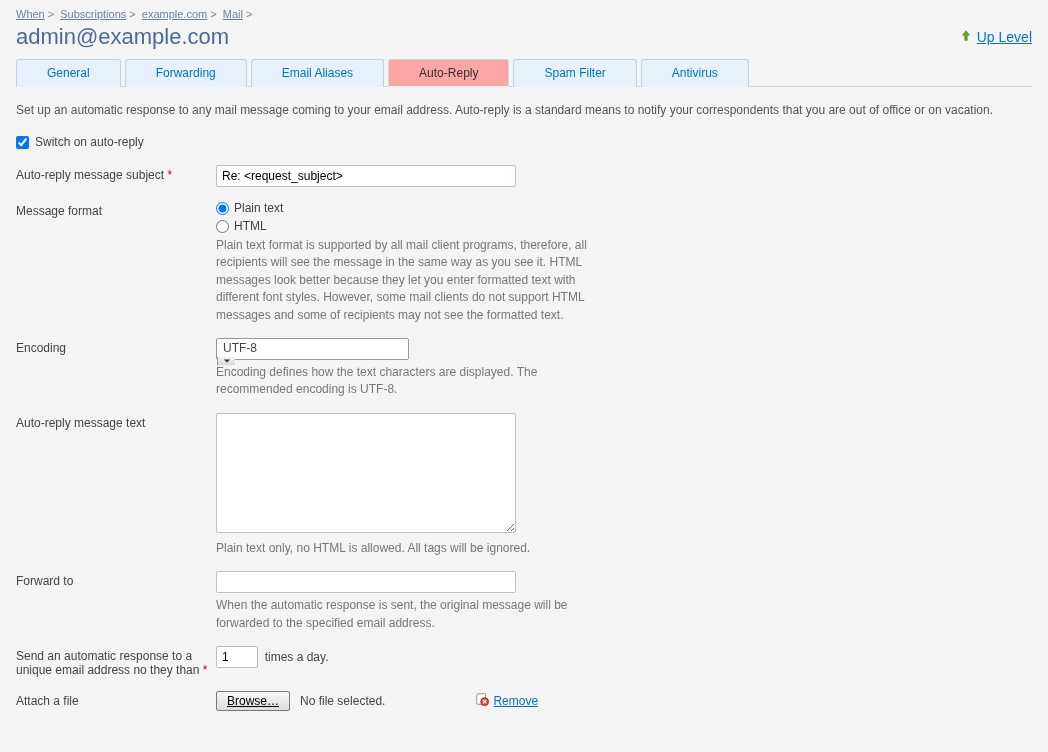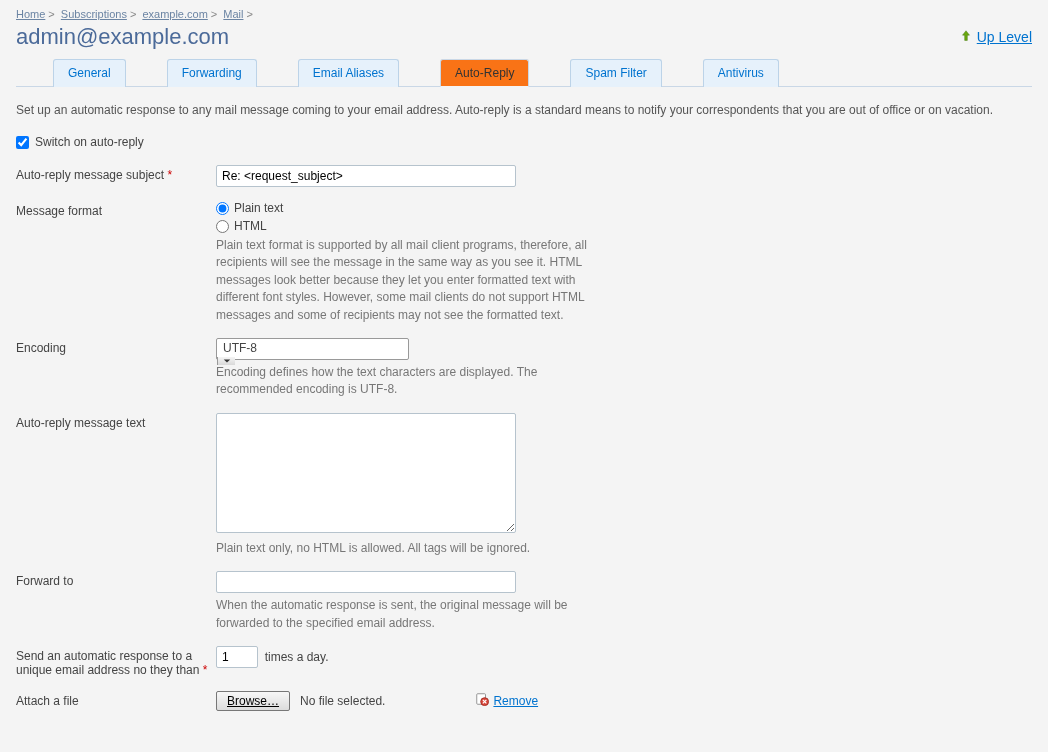--- a/index.html
+++ b/index.html
@@ -16,33 +16,32 @@
 .breadcrumb a { color: #6b84a3; }
 .breadcrumb .sep { margin: 0 3px; color: #888; }
 
 .header-row { display: flex; justify-content: space-between; align-items: center; margin-bottom: 8px; }
 .page-title { font-size: 22px; font-weight: normal; color: #4b6a99; }
 .up-level { display: inline-flex; align-items: center; gap: 4px; font-size: 14px; }
 .up-level svg { width: 14px; height: 14px; }
 
 .tabs { display: flex; gap: 4px; border-bottom: 1px solid #c9d7e6; margin-bottom: 14px; }
 .tab {
-  padding: 6px 14px;
+  padding: 6px 30px;
   border: 1px solid #bcd3e8;
   border-bottom: none;
   background: #e6f1fb;
   color: #0073cf;
   border-radius: 3px 3px 0 0;
   cursor: pointer;
   position: relative;
   top: 1px;
-  margin-left: 37px;
 }
 .tab.active {
-  background: #f97316;
+  background: #fca5a5;
   border-color: #c9d7e6;
   color: #333;
   border-bottom: 1px solid #f4f4f4;
 }
 
 .intro { color: #555; margin-bottom: 16px; line-height: 1.5; }
 
 .form-row { display: flex; margin-bottom: 14px; align-items: flex-start; }
 .form-label { width: 200px; flex-shrink: 0; color: #444; padding-top: 3px; }
 .form-label .req { color: #c00; }
@@ -98,21 +97,21 @@
 .attach-row { display: flex; align-items: center; gap: 10px; }
 .remove-link { display: inline-flex; align-items: center; gap: 4px; margin-left: 80px; }
 .remove-link svg { width: 14px; height: 14px; }
 
 input[type=checkbox], input[type=radio] { cursor: pointer; }
 </style>
 </head>
 <body>
 
 <div class="breadcrumb">
-  <a>Home</a><span class="sep">&gt;</span>
+  <a>When</a><span class="sep">&gt;</span>
   <a>Subscriptions</a><span class="sep">&gt;</span>
   <a>example.com</a><span class="sep">&gt;</span>
   <a>Mail</a><span class="sep">&gt;</span>
 </div>
 
 <div class="header-row">
   <h1 class="page-title">admin@example.com</h1>
   <a class="up-level">
     <span>
       <svg viewBox="0 0 16 16">

